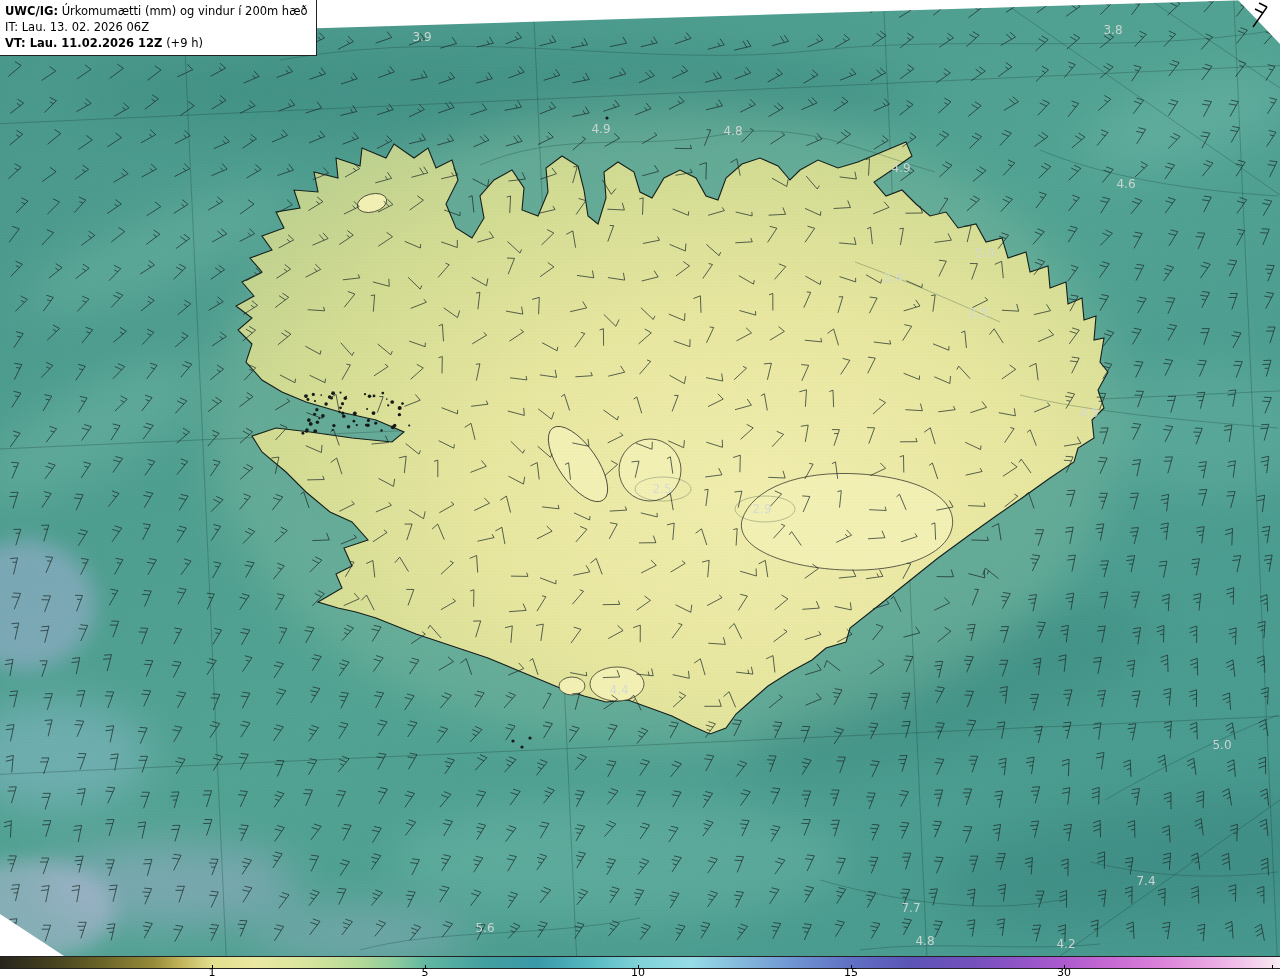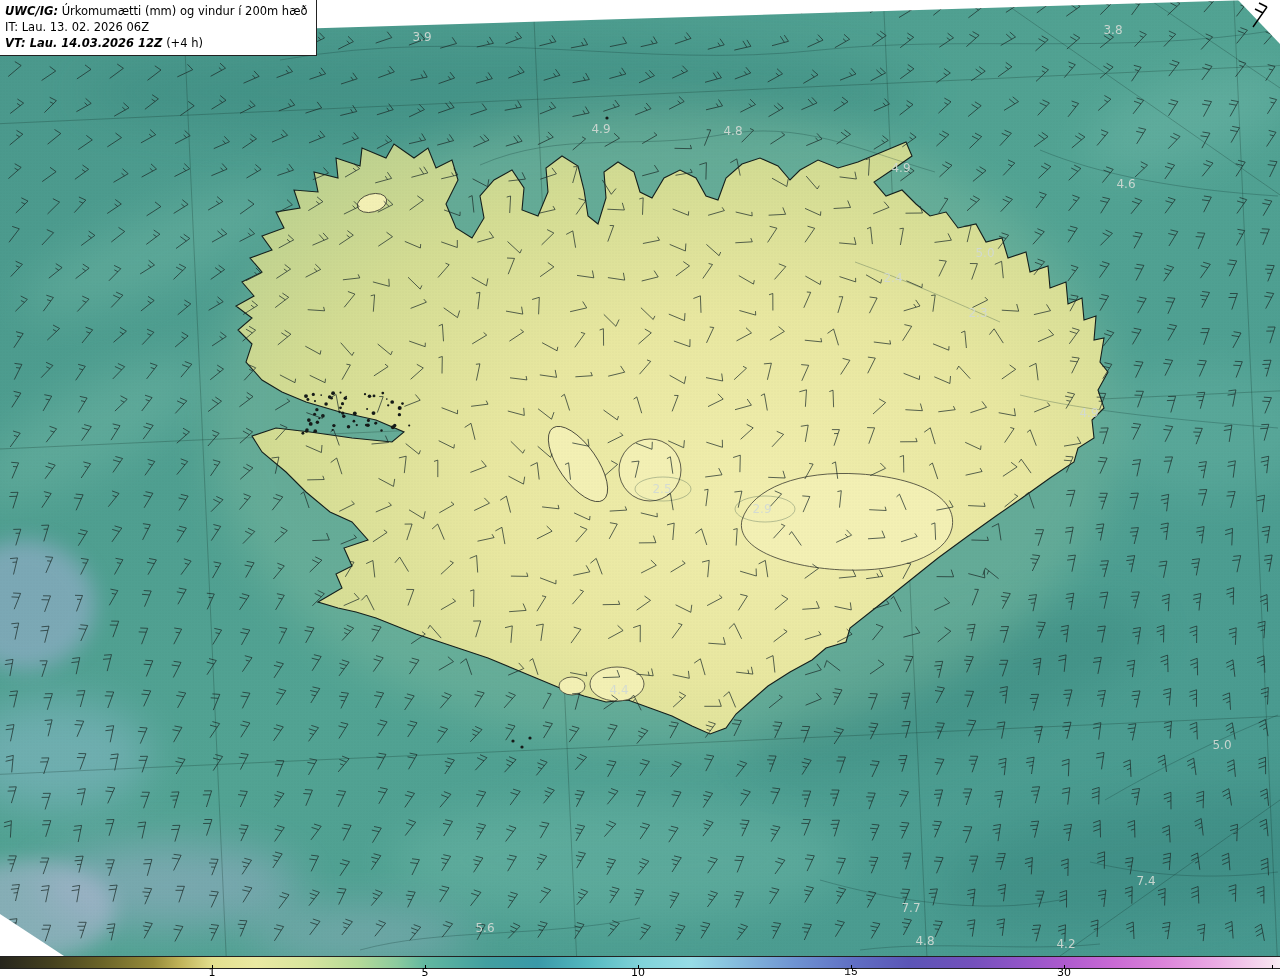--- a/index.html
+++ b/index.html
@@ -2,21 +2,21 @@
 <html><head>
 <meta charset="utf-8">
 <style>
   html,body{margin:0;padding:0;background:#ffffff;}
   #viewport{position:relative;width:1280px;height:978px;overflow:hidden;background:#fff;
             font-family:"DejaVu Sans",sans-serif;}
   #map-canvas{position:absolute;top:0;left:0;display:block;}
   .info-box{position:absolute;top:0;left:0;z-index:6;background:#ffffff;border:1px solid #222;
             border-top:none;border-left:none;padding:3px 8px 4px 5px;font-size:11.5px;line-height:1.4;
             color:#000;min-width:262px;white-space:nowrap;}
-  .info-box .b{font-weight:bold;font-style:italic;}
+  .info-box .b{font-weight:bold;}
   .legend{position:absolute;left:0;bottom:0;width:1280px;height:22px;background:#ffffff;z-index:5;}
   #legend-gradient{position:absolute;top:0;left:0;width:100%;height:13px;box-sizing:border-box;
             border-top:1px solid #222;border-bottom:1px solid #222;}
   .legend-label{position:absolute;top:11px;transform:translateX(-50%);font-size:11px;color:#000;line-height:1;}
   .legend-tick{position:absolute;top:9px;width:1px;height:4px;background:#000;}
 </style>
 </head>
 <body>
 
 <div id="viewport">
@@ -1337,36 +1337,36 @@
     </g>
   </svg>
 
   <div class="info-box">
     <div>
       <span class="b">UWC/IG:</span>
       <span>Úrkomumætti (mm) og vindur í 200m hæð</span>
     </div>
     <div>IT: Lau. 13. 02. 2026 06Z</div>
     <div>
-      <span class="b">VT: Lau. 14.03.2026 12Z</span>
-      <span>(+4 h)</span>
+      <span class="b">VT: Lau. 11.02.2026 12Z</span>
+      <span>(+9 h)</span>
     </div>
   </div>
 
   <div class="legend">
     <div id="legend-gradient" style="background: linear-gradient(to right, rgb(38, 37, 29) 0%, rgb(69, 65, 31) 4%, rgb(107, 100, 40) 8%, rgb(150, 139, 58) 12%, rgb(191, 178, 88) 14%, rgb(227, 223, 142) 16.6%, rgb(234, 233, 162) 20%, rgb(216, 229, 158) 24%, rgb(180, 218, 152) 28%, rgb(140, 203, 158) 31%, rgb(98, 184, 160) 33.2%, rgb(66, 159, 160) 38%, rgb(58, 153, 168) 42%, rgb(85, 185, 192) 46%, rgb(127, 210, 216) 49.9%, rgb(151, 220, 230) 54%, rgb(131, 184, 220) 58%, rgb(111, 148, 210) 62%, rgb(96, 112, 196) 66.5%, rgb(91, 85, 182) 71%, rgb(116, 80, 188) 76%, rgb(147, 85, 200) 80%, rgb(173, 90, 206) 83.1%, rgb(201, 106, 212) 87%, rgb(220, 133, 218) 91%, rgb(235, 171, 228) 95%, rgb(248, 226, 240) 99.4%, rgb(251, 238, 246) 100%);"></div>
     <div id="legend-ticks">
         <div class="legend-tick" style="left: 16.56%;"></div>
         <span class="legend-label" style="left: 16.56%;">1</span>
         <div class="legend-tick" style="left: 33.2%;"></div>
         <span class="legend-label" style="left: 33.2%;">5</span>
         <div class="legend-tick" style="left: 49.84%;"></div>
         <span class="legend-label" style="left: 49.84%;">10</span>
         <div class="legend-tick" style="left: 66.48%;"></div>
-        <span class="legend-label" style="left: 66.48%; font-family: Liberation Mono, monospace;">15</span>
+        <span class="legend-label" style="left: 66.48%;">15</span>
         <div class="legend-tick" style="left: 83.13%;"></div>
         <span class="legend-label" style="left: 83.13%; text-align: right;">30</span>
         <div class="legend-tick" style="left: 99.38%;"></div>
         <span class="legend-label" style="left: 99.38%; transform: translateX(-90%); margin-left: 24px;">50</span>
       </div>
   </div>
 
 </div>
 
 </body></html>

